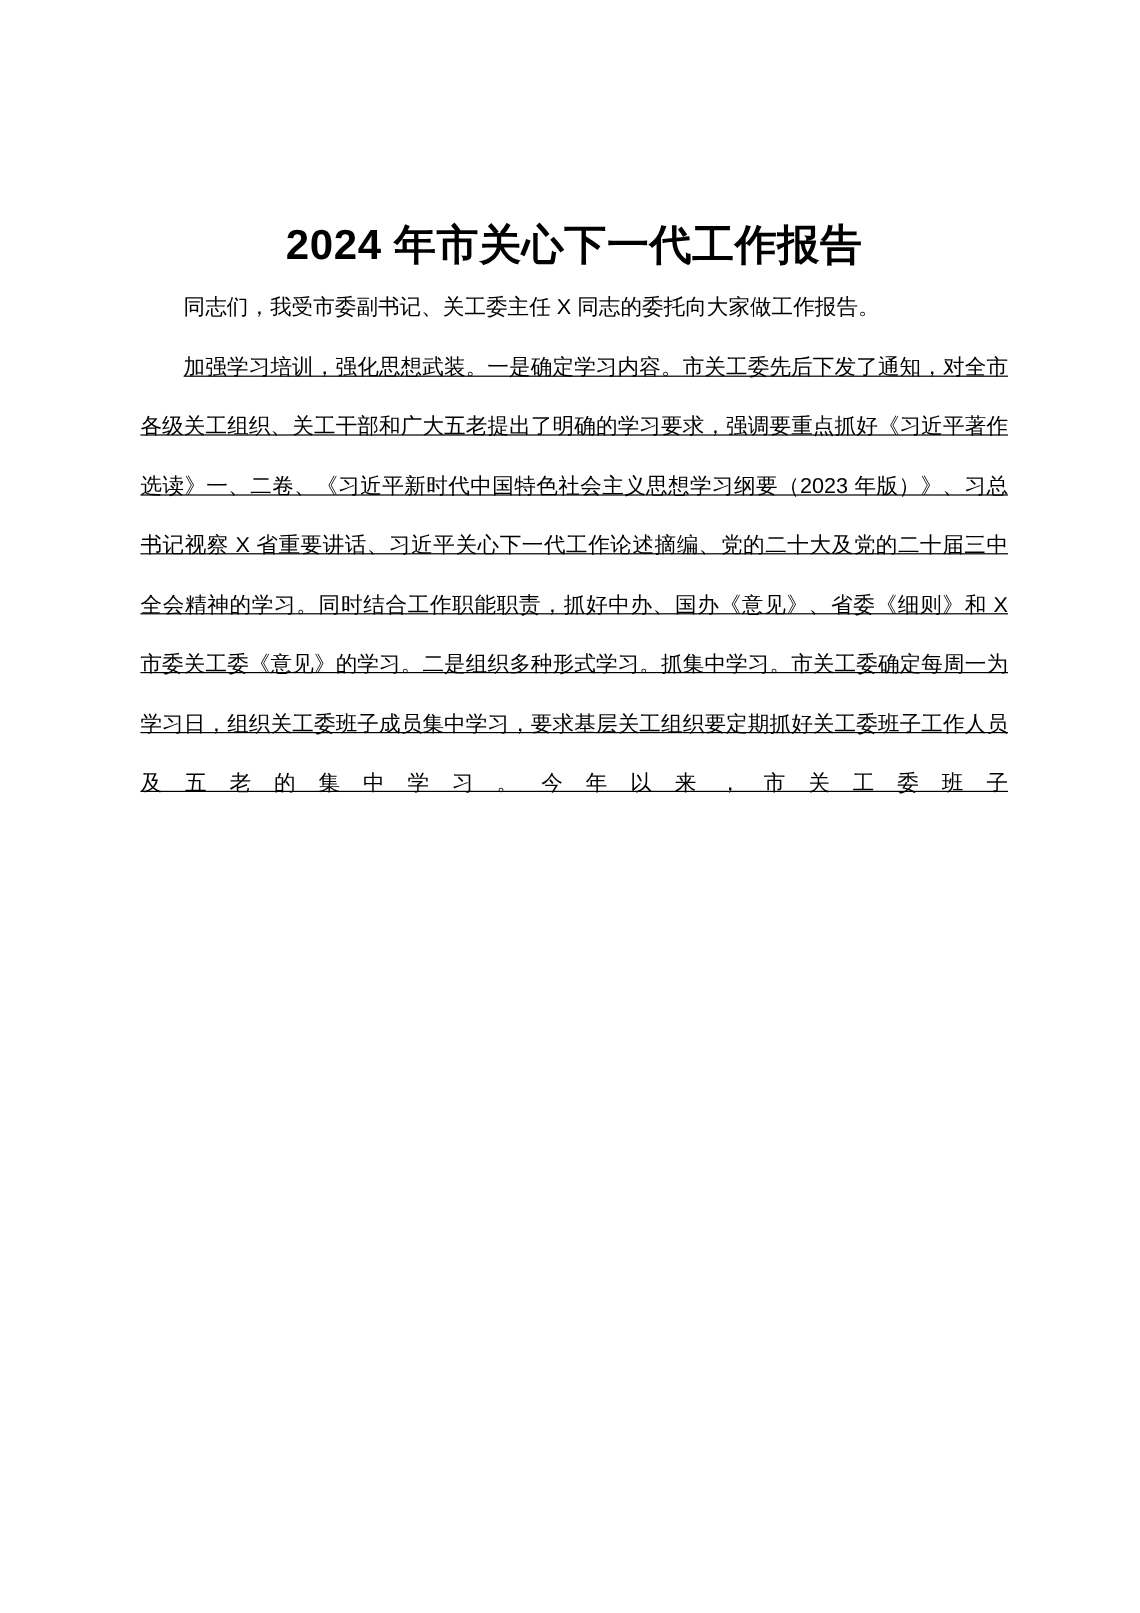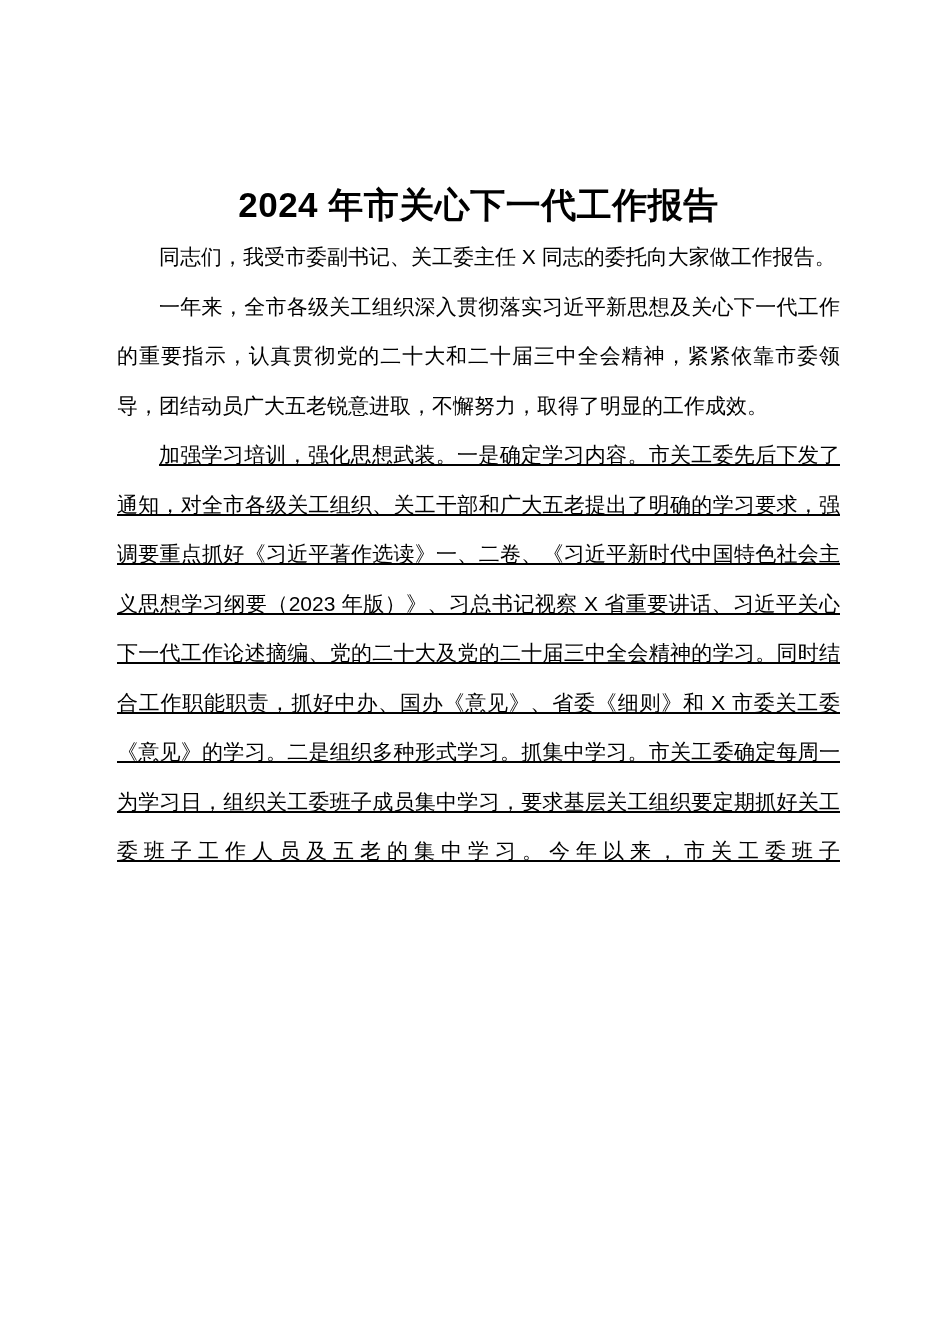--- a/index.html
+++ b/index.html
@@ -24,37 +24,36 @@
   .title {
     margin: 0;
     font-size: 35px;
     line-height: 55px;
     font-weight: bold;
     text-align: center;
     letter-spacing: 0.5px;
   }
   .para {
     margin: 0;
-    font-size: 21px;
+    font-size: 18px;
     line-height: 49.5px;
     text-align: justify;
     text-justify: inter-ideograph;
     text-indent: 2em;
     font-weight: normal;
     word-break: break-all;
   }
   
   .continued {
     text-align-last: justify;
     text-decoration: underline;
   }
 </style>
 </head>
 <body>
 
 <div class="page">
   <div class="doc">
     <h1 class="title">2024 年市关心下一代工作报告</h1>
     <p class="para">同志们，我受市委副书记、关工委主任 X 同志的委托向大家做工作报告。</p>
-    <p class="para">一年来，全市各级关工组织深入贯彻落实习近平新思想及关心下一代工作的重要指示，认真贯彻党的二十大和二十届三中全会精神，紧紧依靠市委领导，团结动员广大五老锐意进取，不懈努力，取得了明显的工作成效。</p>
     <p class="para continued">加强学习培训，强化思想武装。一是确定学习内容。市关工委先后下发了通知，对全市各级关工组织、关工干部和广大五老提出了明确的学习要求，强调要重点抓好《习近平著作选读》一、二卷、《习近平新时代中国特色社会主义思想学习纲要（2023 年版）》、习总书记视察 X 省重要讲话、习近平关心下一代工作论述摘编、党的二十大及党的二十届三中全会精神的学习。同时结合工作职能职责，抓好中办、国办《意见》、省委《细则》和 X 市委关工委《意见》的学习。二是组织多种形式学习。抓集中学习。市关工委确定每周一为学习日，组织关工委班子成员集中学习，要求基层关工组织要定期抓好关工委班子工作人员及五老的集中学习。今年以来，市关工委班子</p>
   </div>
 </div>
 
 </body></html>

